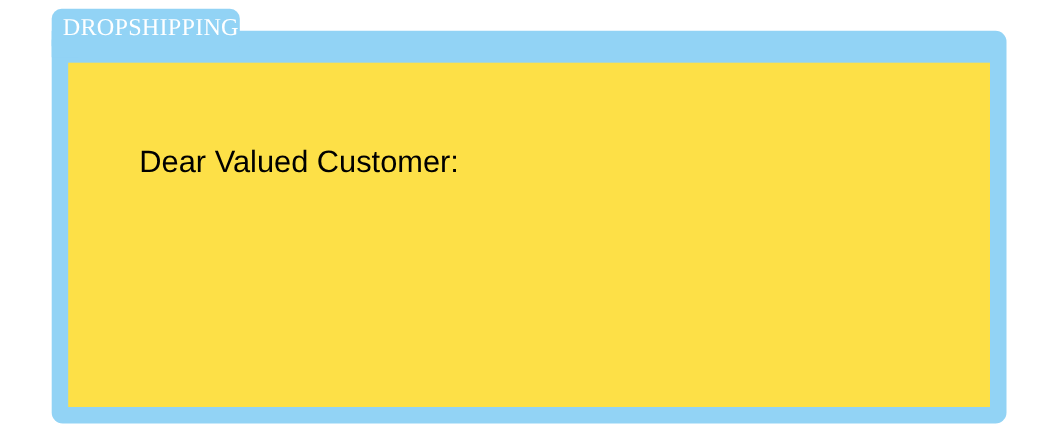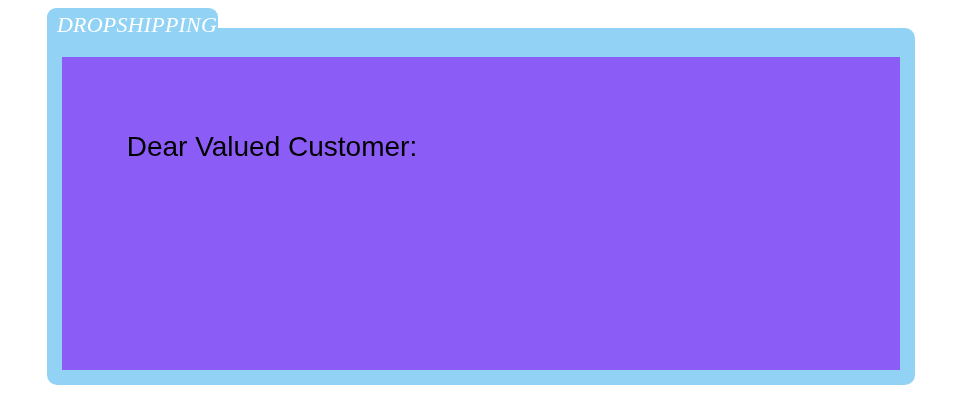--- a/index.html
+++ b/index.html
@@ -26,21 +26,20 @@
     position: absolute;
     left: 47px;
     top: 8px;
     width: 171px;
     height: 34px;
     background: #92d3f5;
     border-radius: 9px 9px 0 0;
     box-sizing: border-box;
     padding: 1px 0 0 10px;
     z-index: 3;
-    font-style: italic;
   }
   #tab-label {
     display: block;
     font-family: "Liberation Serif", serif;
     font-size: 22px;
     line-height: 32px;
     color: #ffffff;
     letter-spacing: 0.2px;
     white-space: nowrap;
   }
@@ -68,21 +67,21 @@
     z-index: 2;
   }
 
   
   #panel {
     position: absolute;
     left: 62px;
     top: 57px;
     width: 838px;
     height: 313px;
-    background: #8b5cf6;
+    background: #fde047;
     box-sizing: border-box;
     padding: 22px 12px 0 18px;
     z-index: 4;
   }
 
   .msg-line {
     font-size: 28px;
     line-height: 45px;
     color: #000000;
     white-space: pre;

